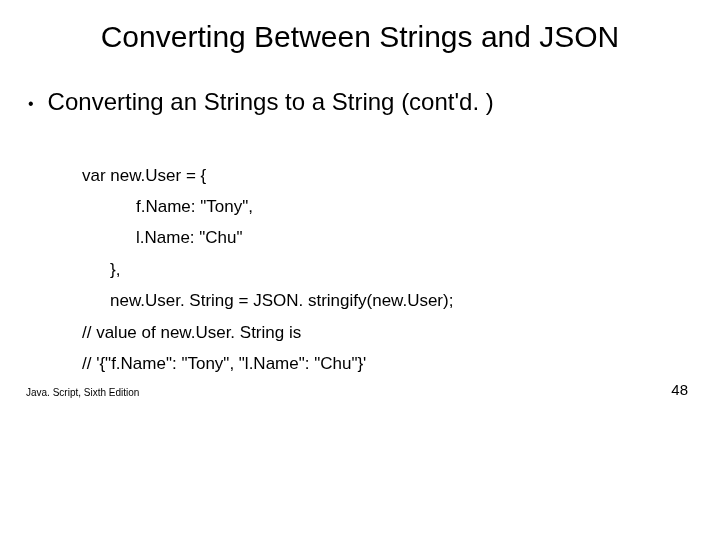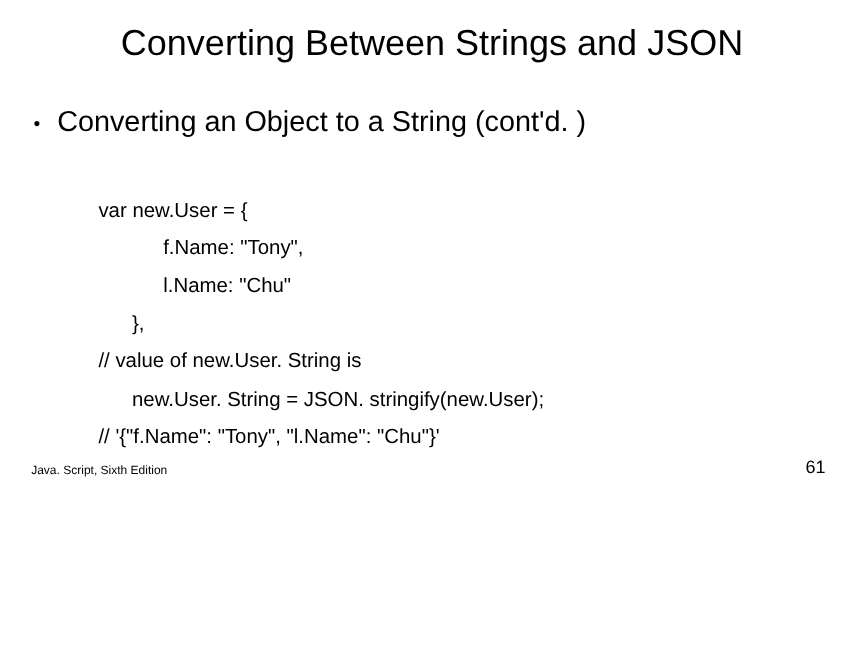--- a/index.html
+++ b/index.html
@@ -66,29 +66,29 @@
 <body>
 
 <div class="slide">
 
   <div class="title">
     <div>Converting Between Strings and JSON</div>
   </div>
 
   <div class="bullet-row">
     <div class="bullet-dot">•</div>
-    <div class="bullet-text">Converting an Object to a String (cont'd. )</div>
+    <div class="bullet-text">Converting an Strings to a String (cont'd. )</div>
   </div>
 
   <div class="code-block">
     <div class="code-line">var new.User = {</div>
     <div class="code-line indent2">f.Name: "Tony",</div>
     <div class="code-line indent2">l.Name: "Chu"</div>
     <div class="code-line indent1">},</div>
+    <div class="code-line indent1">new.User. String = JSON. stringify(new.User);</div>
     <div class="code-line">// value of new.User. String is</div>
-    <div class="code-line indent1">new.User. String = JSON. stringify(new.User);</div>
     <div class="code-line">// '{"f.Name": "Tony", "l.Name": "Chu"}'</div>
   </div>
 
   <div class="footer-left">Java. Script, Sixth Edition</div>
-  <div class="footer-right">61</div>
+  <div class="footer-right">48</div>
 
 </div>
 
 </body></html>

